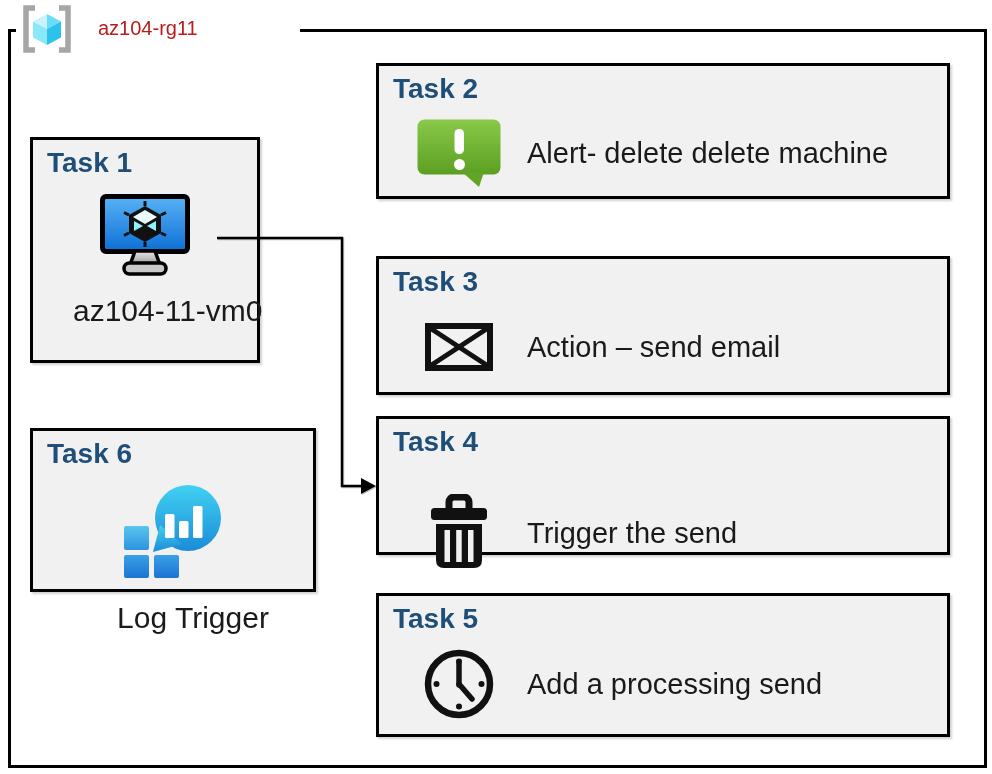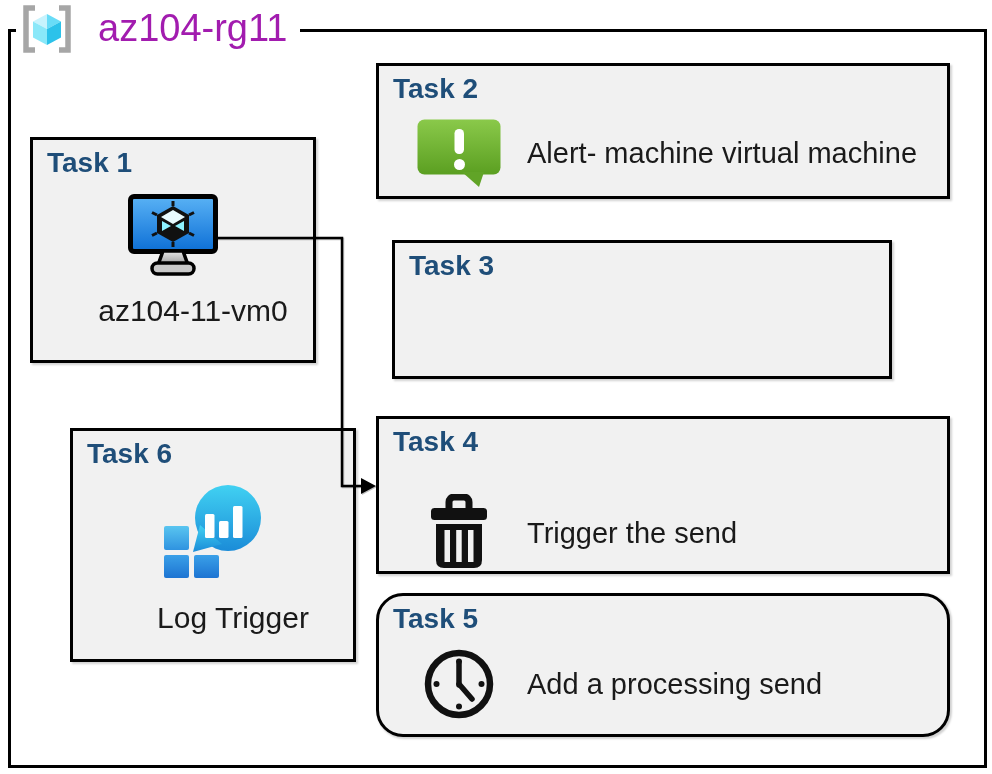--- a/index.html
+++ b/index.html
@@ -12,33 +12,33 @@
   .rg-border{
     position:absolute;left:8px;top:29px;width:979px;height:739px;
     border:3px solid #000;box-sizing:border-box;background:transparent;
   }
   
   .rg-header{
     position:absolute;left:16px;top:0;width:284px;height:57px;
     background:#fff;display:flex;align-items:center;gap:22px;
     padding-left:2px;box-sizing:border-box;z-index:3;
   }
-  .rg-title{font-size:38px;color:#a21caf;white-space:nowrap;}
+  .rg-title{font-size:20px;color:#b91c1c;white-space:nowrap;}
 
   .task-box{
     position:absolute;background:#f1f1f1;border:3px solid #000;
     box-sizing:border-box;box-shadow:1.5px 1.5px 2px rgba(0,0,0,0.18);
     display:flex;flex-direction:column;z-index:1;
   }
-  #task1{left:30px;top:137px;width:286px;height:226px;}
-  #task6{left:30px;top:428px;width:286px;height:234px;margin-left:40px;}
+  #task1{left:30px;top:137px;width:230px;height:226px;}
+  #task6{left:30px;top:428px;width:286px;height:164px;}
   #task2{left:376px;top:63px;width:574px;height:136px;}
-  #task3{left:376px;top:240px;width:500px;height:139px;margin-left:16px;}
-  #task4{left:376px;top:416px;width:574px;height:158px;gap:31px;}
-  #task5{left:376px;top:593px;width:574px;height:144px;border-radius:27px;}
+  #task3{left:376px;top:256px;width:574px;height:139px;}
+  #task4{left:376px;top:416px;width:574px;height:139px;gap:31px;}
+  #task5{left:376px;top:593px;width:574px;height:144px;}
 
   .task-label{
     font-size:28px;font-weight:bold;color:#1F4E79;
     margin:6px 0 0 14px;line-height:34px;white-space:nowrap;
   }
   .task-row{
     display:flex;align-items:center;margin-top:4px;height:88px;
     padding-left:24px;gap:12px;
   }
   .icon-wrap{width:112px;display:flex;justify-content:center;align-items:center;}
@@ -151,26 +151,36 @@
             <stop offset="0" stop-color="#8ac94a"></stop>
               <stop offset="1" stop-color="#5b9f21"></stop>
           </linearGradient>
         </defs>
         <rect x="1.5" y="1.5" width="83" height="55" rx="7" fill="url(#alertG)"></rect>
         <polygon points="46,54 68,54 63,69" fill="#61a427"></polygon>
         <rect x="38.5" y="11" width="9.5" height="25" rx="4.5" fill="#fff"></rect>
         <circle cx="43.5" cy="46.5" r="5.5" fill="#fff"></circle>
       </svg>
     </span>
-    <span class="row-text">Alert- machine virtual machine</span>
+    <span class="row-text">Alert- delete delete machine</span>
   </div>
 </div>
 
 <div class="task-box" id="task3">
   <div class="task-label">Task 3</div>
+  <div class="task-row">
+    <span class="icon-wrap">
+      <svg width="68" height="48" viewBox="0 0 68 48">
+        <rect x="3" y="3" width="62" height="42" fill="none" stroke="#111" stroke-width="6"></rect>
+        <line x1="5" y1="5" x2="63" y2="43" stroke="#111" stroke-width="5"></line>
+        <line x1="63" y1="5" x2="5" y2="43" stroke="#111" stroke-width="5"></line>
+      </svg>
+    </span>
+    <span class="row-text">Action – send email</span>
+  </div>
 </div>
 
 <div class="task-box" id="task4">
   <div class="task-label">Task 4</div>
   <div class="task-row">
     <span class="icon-wrap">
       <svg width="58" height="78" viewBox="0 0 58 78">
         <rect x="19" y="3" width="20" height="16" rx="5" fill="none" stroke="#111" stroke-width="7"></rect>
         <rect x="1" y="14" width="56" height="12" rx="3.5" fill="#111"></rect>
         <path d="M6 30 H52 V66 Q52 74 44 74 H14 Q6 74 6 66 Z" fill="#111"></path>

